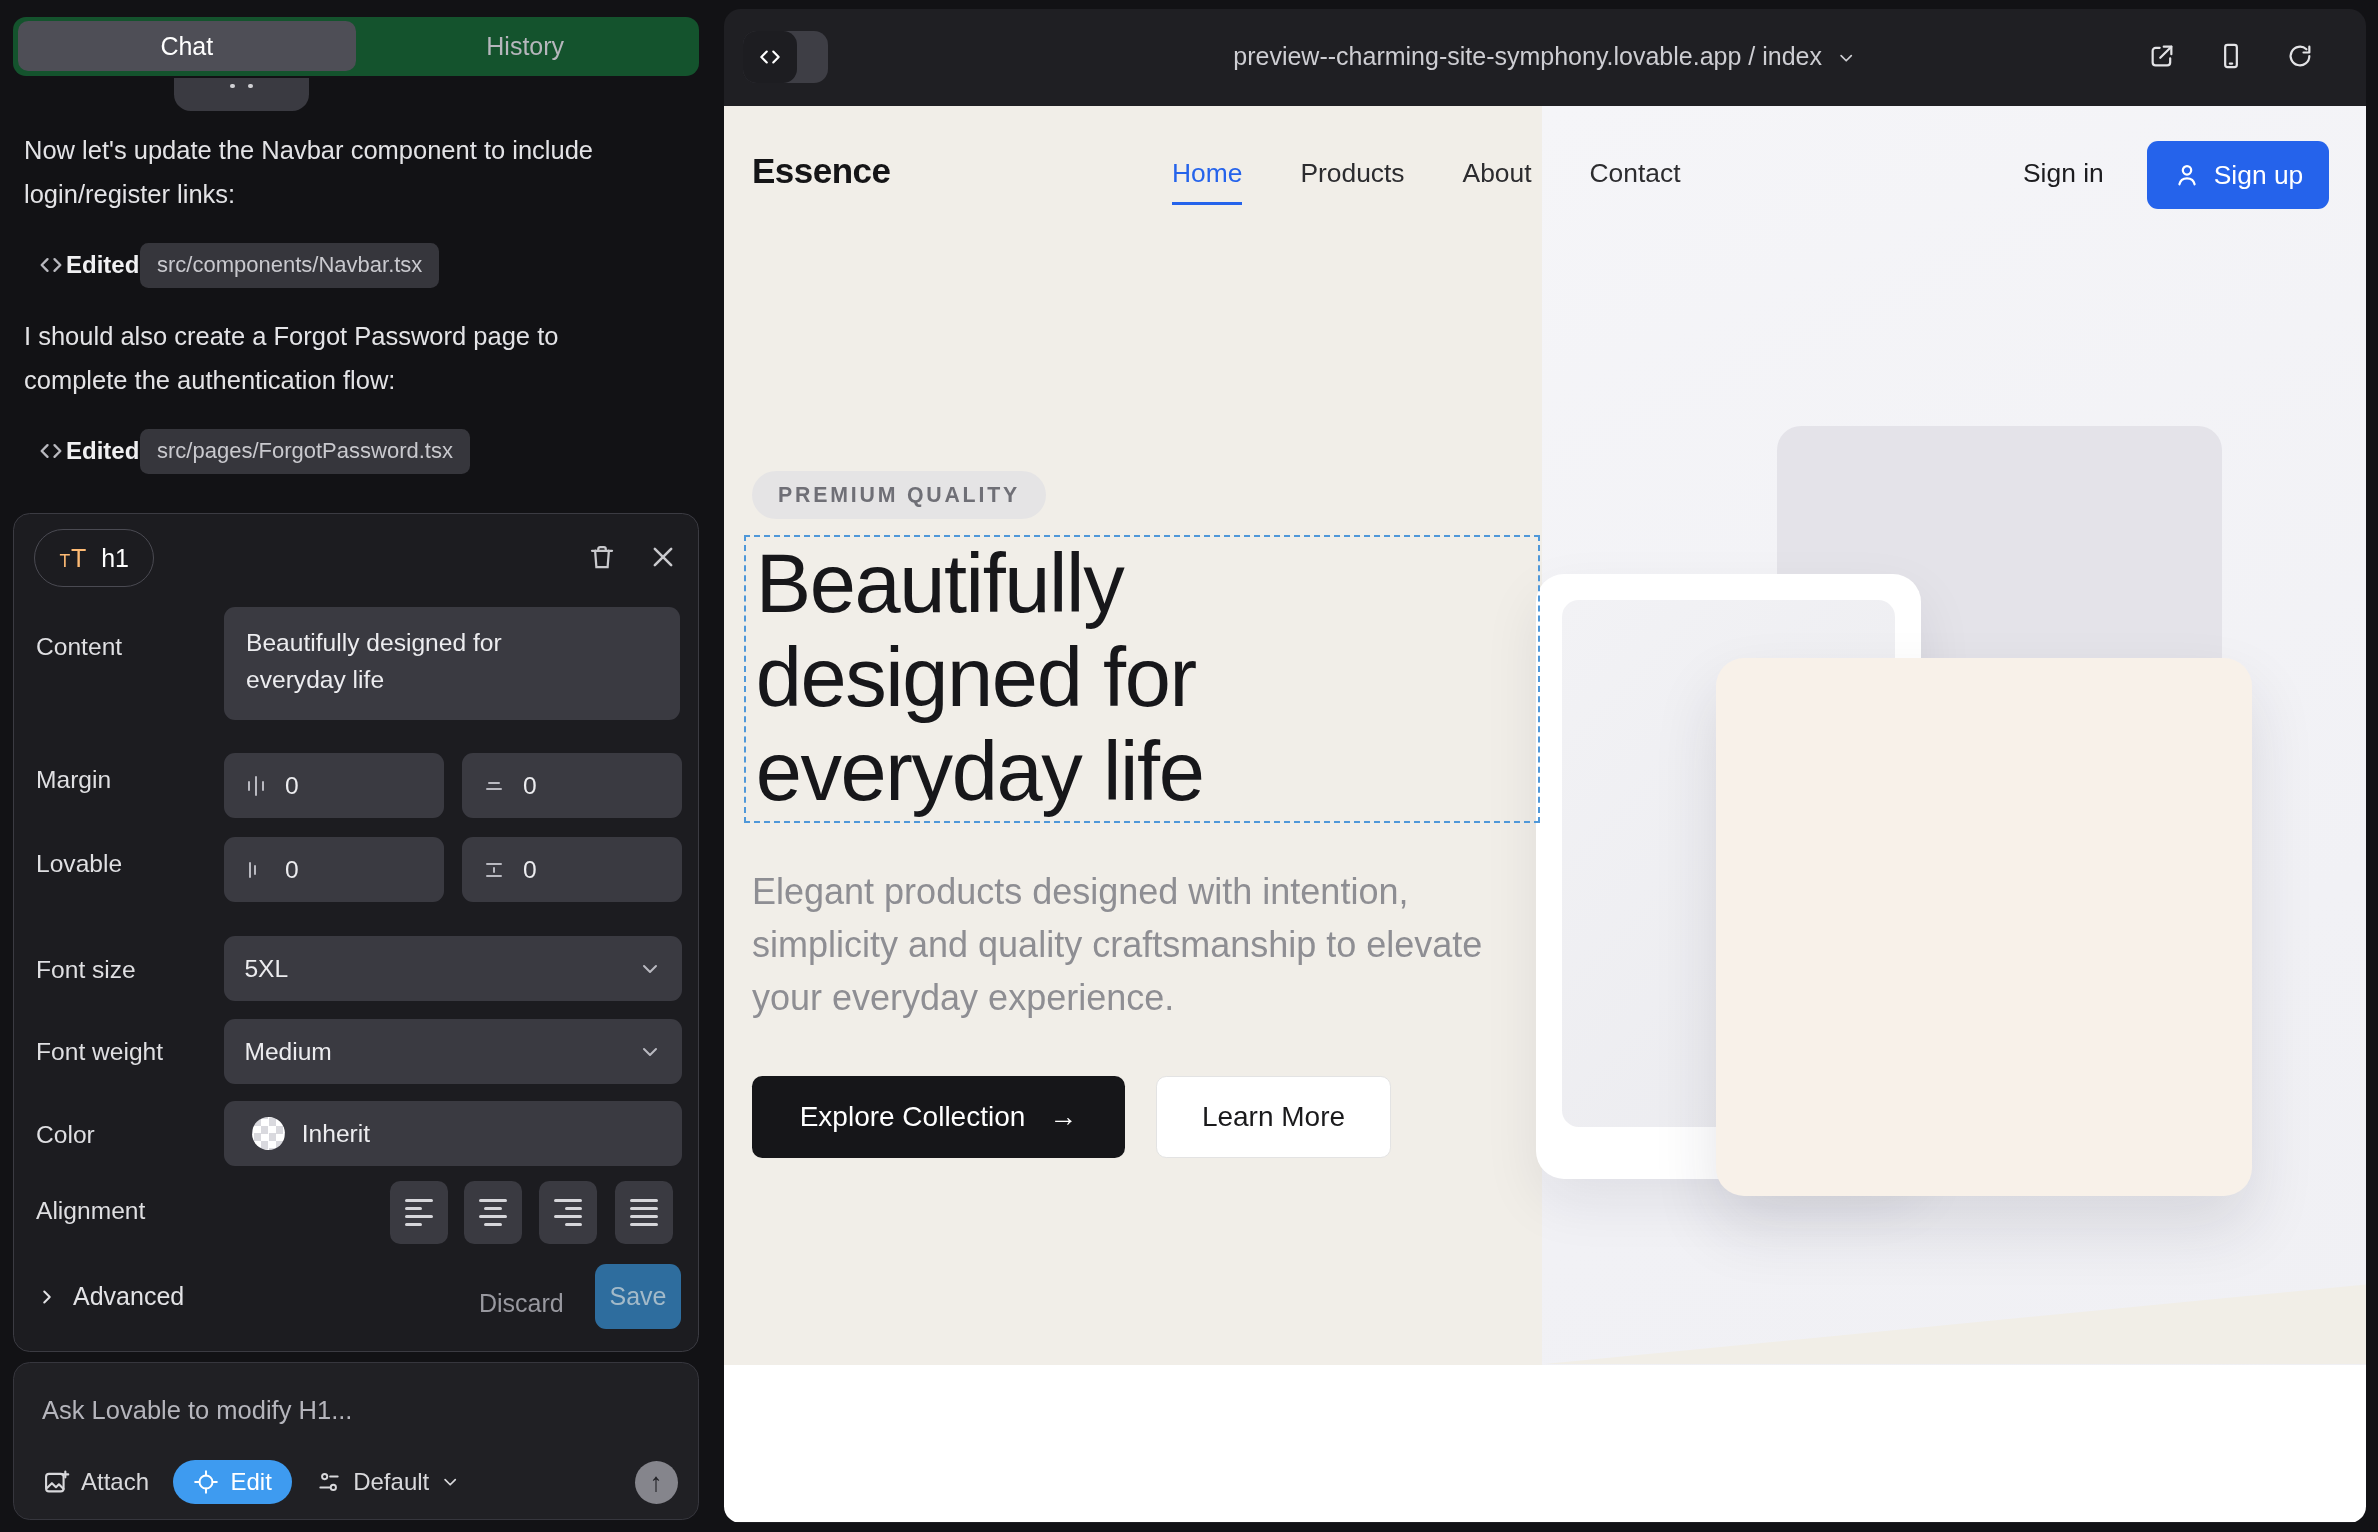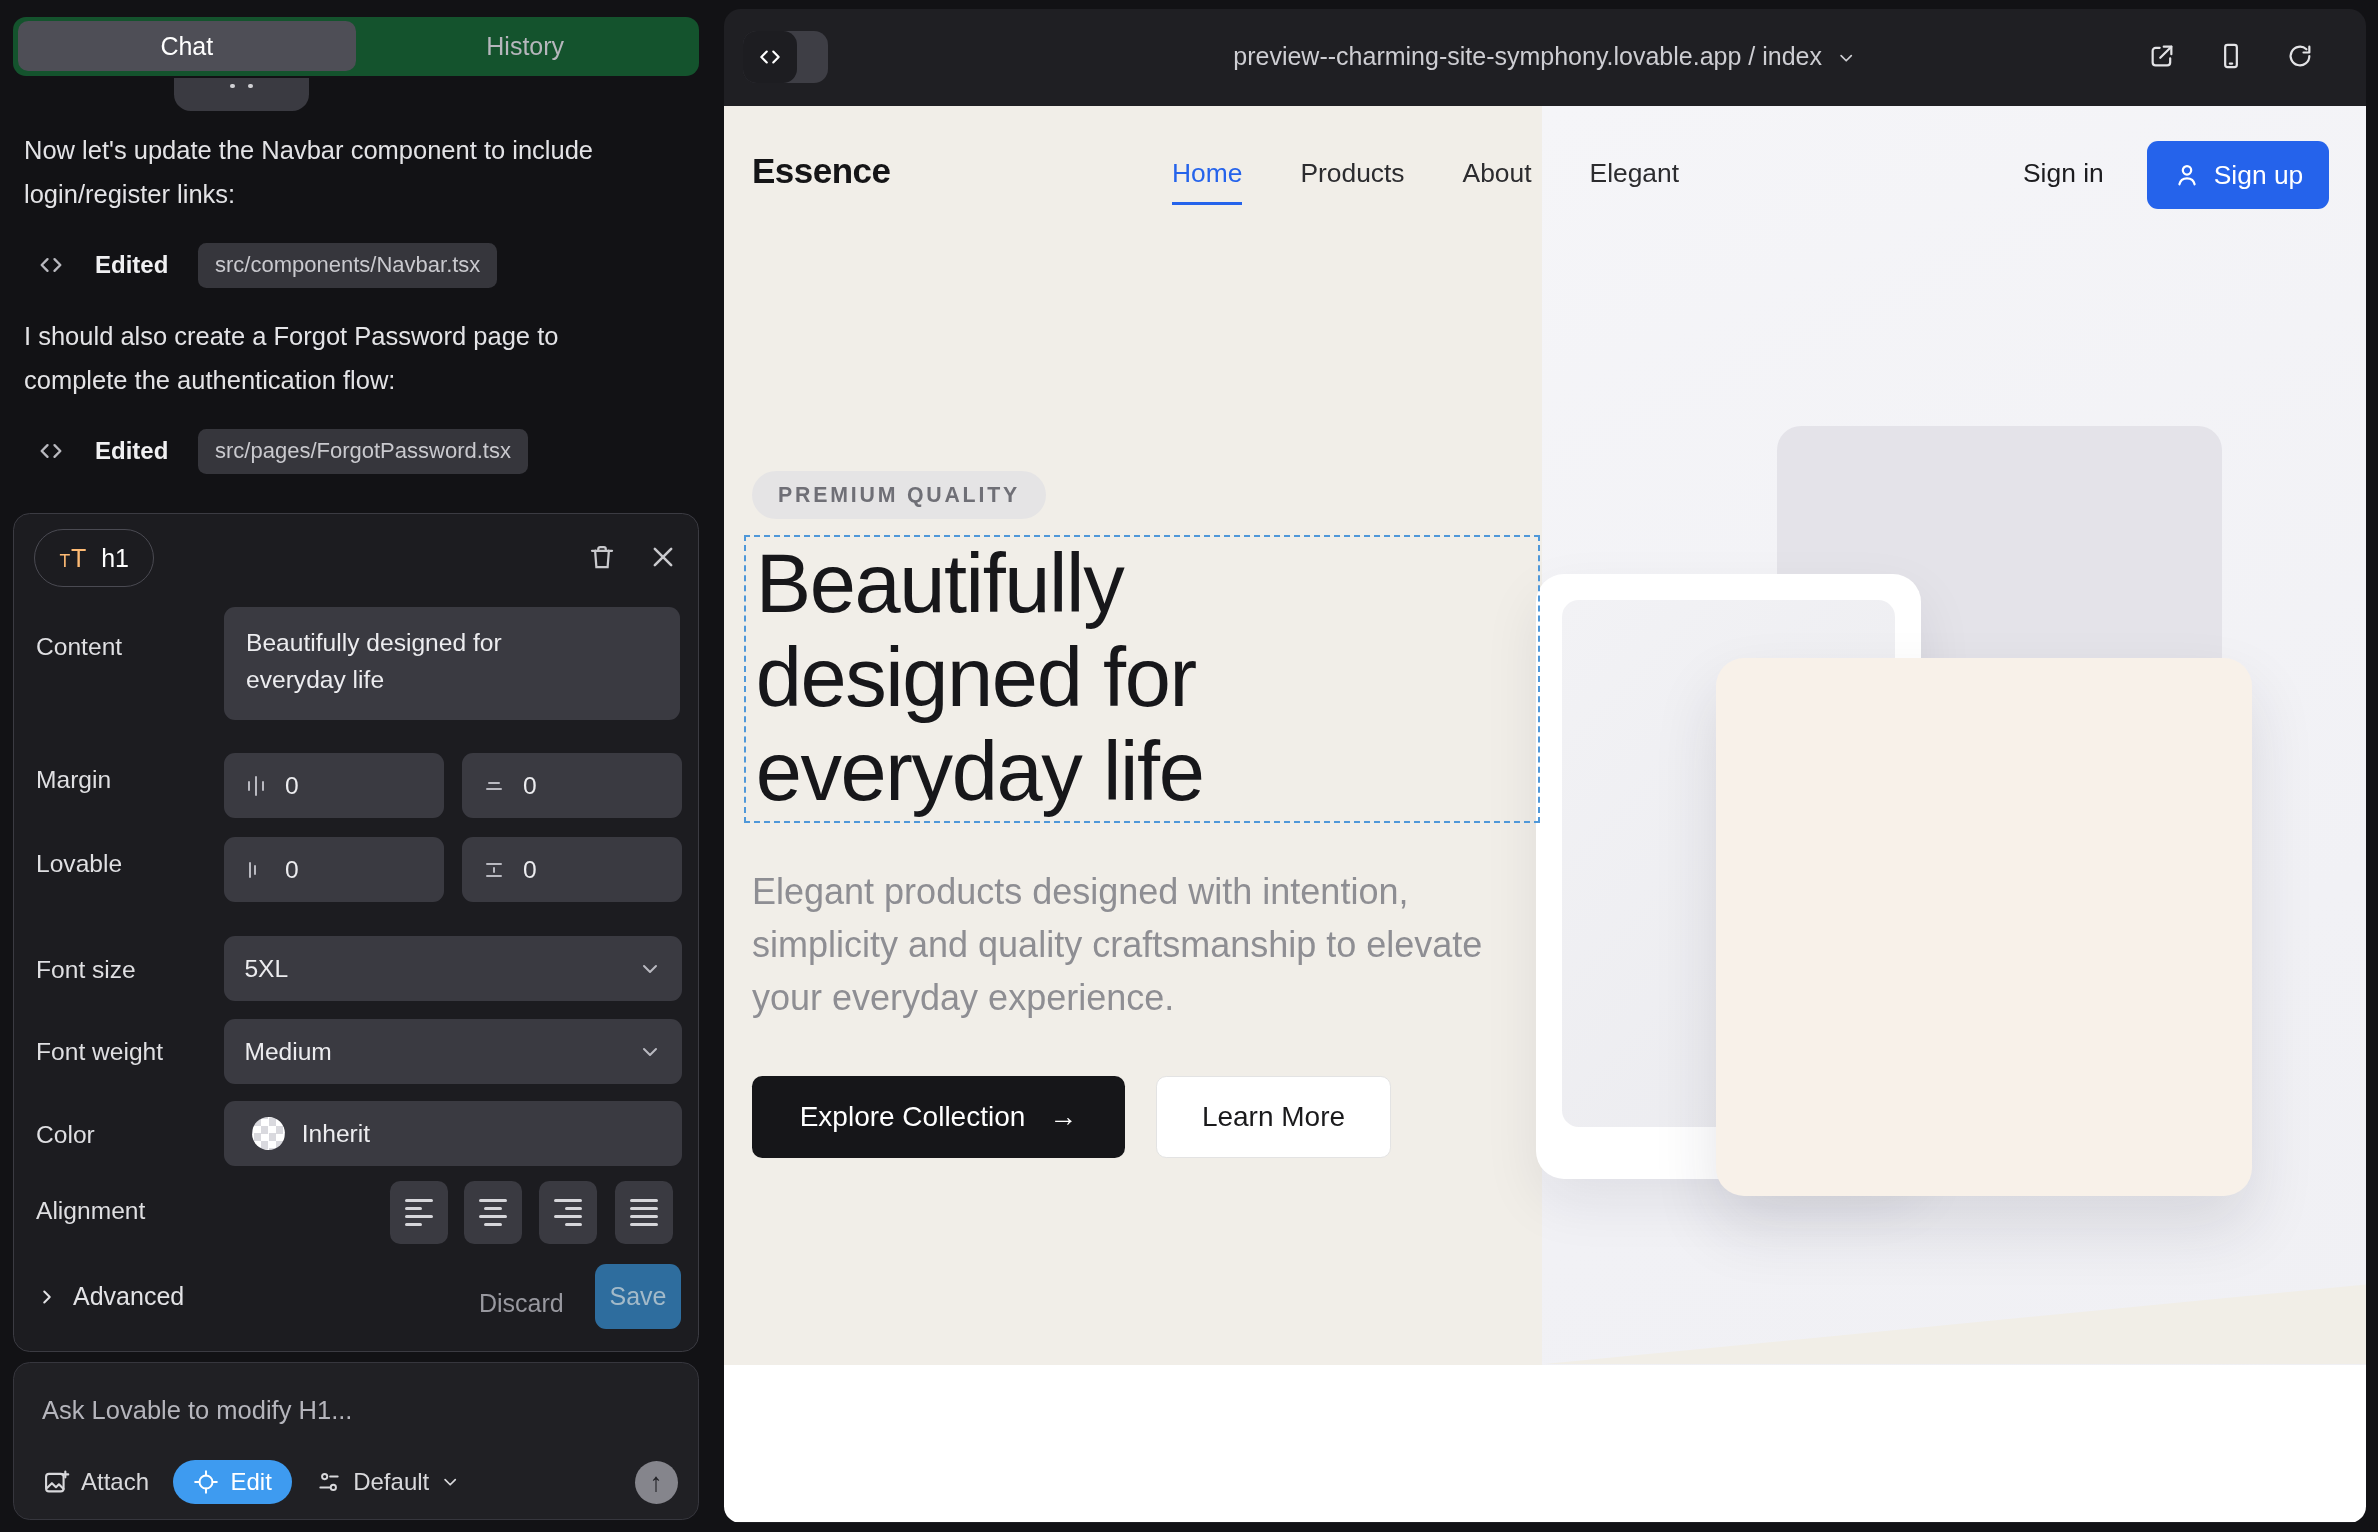--- a/index.html
+++ b/index.html
@@ -8,21 +8,21 @@
   svg { display:block; }
 
   
   .tabs { position:absolute; left:13px; top:16.7px; width:686px; height:59px; background:#14532d; border-radius:13px; display:flex; padding:4.6px; }
   .tab { flex:1; display:flex; align-items:center; justify-content:center; font-size:25px; color:#b6b6bc; border-radius:10.2px; }
   .tab.active { background:#4e4e56; color:#ffffff; }
   .scroll-pill { position:absolute; left:174px; top:78px; width:135px; height:33px; background:#3a3a41; border-radius:0 0 16.7px 16.7px; display:flex; align-items:flex-start; justify-content:center; gap:13px; padding-top:5.6px; }
   .scroll-pill i { width:4.6px; height:4.6px; border-radius:50%; background:#d0d0d4; }
 
   .msg { position:absolute; left:24px; width:575px; font-size:25.5px; line-height:44px; color:#e3e3e6; }
-  .edit-row { position:absolute; left:37px; display:flex; align-items:center; gap:30px; }
+  .edit-row { position:absolute; left:37px; display:flex; align-items:center; gap:1px; }
   .edit-row .code-ic { color:#b9b9bf; }
   .edit-label { font-size:24px; font-weight:700; color:#f0f0f2; }
   .file-badge { background:#36363c; border-radius:8.3px; padding:9.3px 16.7px; font-size:22px; color:#c9c9ce; }
 
   
   .panel { position:absolute; left:13px; top:513px; width:686px; height:839px; background:#1c1c20; border:1.4px solid #3b3b42; border-radius:16.7px; }
   .tag-pill { position:absolute; left:20.4px; top:15px; height:58px; padding:0 24px; border:1.4px solid #4a4a52; border-radius:927px; display:flex; align-items:center; gap:14px; color:#fff; font-size:25px; }
   .tt-icon { color:#fdba74; font-size:25px; letter-spacing:0.9px; }
   .tt-icon .small { font-size:17.6px; }
   .icon-btn { position:absolute; top:22px; width:41px; height:41px; display:flex; align-items:center; justify-content:center; color:#c9c9cd; }
@@ -352,21 +352,21 @@
       <div class="card-white">
           <div class="inner"></div>
         </div>
       <div class="card-cream"></div>
 
       <div class="brand">Essence</div>
       <div class="nav">
         <span class="active-link">Home</span>
         <span>Products</span>
         <span>About</span>
-        <span>Elegant</span>
+        <span>Contact</span>
       </div>
       <div class="signin">Sign in</div>
       <div class="signup">
         <svg width="28" height="28" viewBox="0 0 24 24" fill="none" stroke="currentColor" stroke-width="1.9" stroke-linecap="round" stroke-linejoin="round">
             <circle cx="12" cy="8" r="3.6"></circle>
             <path d="M5.5 20c.7-3.6 3.2-5.2 6.5-5.2s5.8 1.6 6.5 5.2"></path>
           </svg>
         <span>Sign up</span>
       </div>
 

